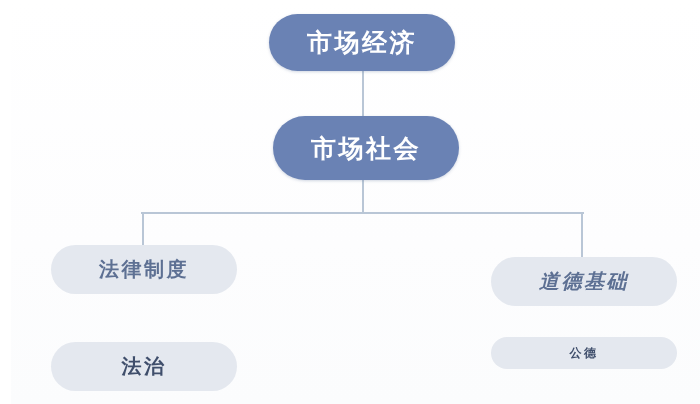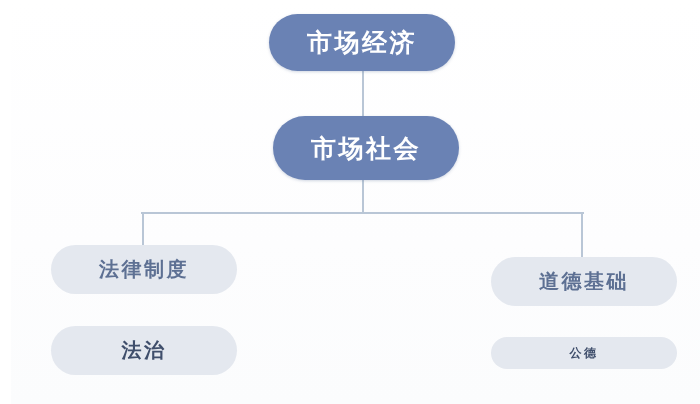--- a/index.html
+++ b/index.html
@@ -67,23 +67,24 @@
   }
   #node-legal-system {
     left: 40px;   top: 245px;
     width: 186px; height: 49px;
     font-size: 20px;
   }
   #node-moral-foundation {
     left: 480px;  top: 257px;
     width: 186px; height: 49px;
     font-size: 20px;
+    font-style: italic;
   }
   #node-rule-of-law {
-    left: 40px;   top: 326px;
+    left: 40px;   top: 342px;
     width: 186px; height: 49px;
     font-size: 20px;
   }
   #node-public-morality {
     left: 480px;  top: 337px;
     width: 186px; height: 32px;
     font-size: 12px;
   }
 </style>
 </head>

